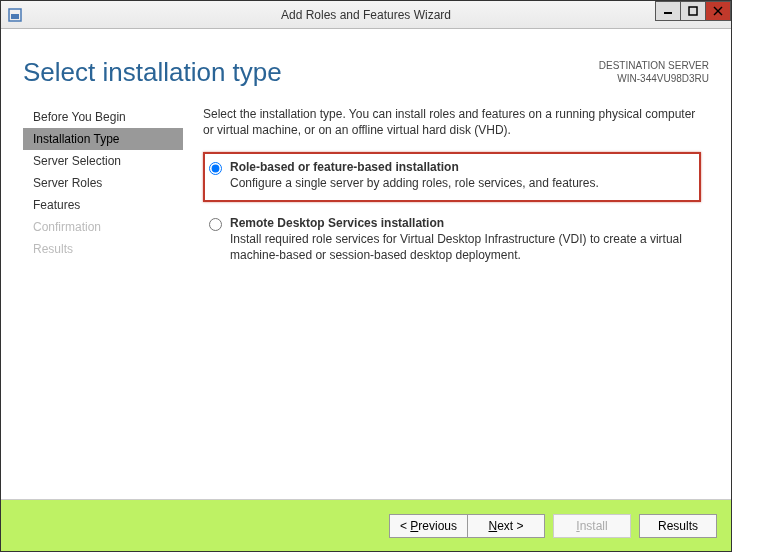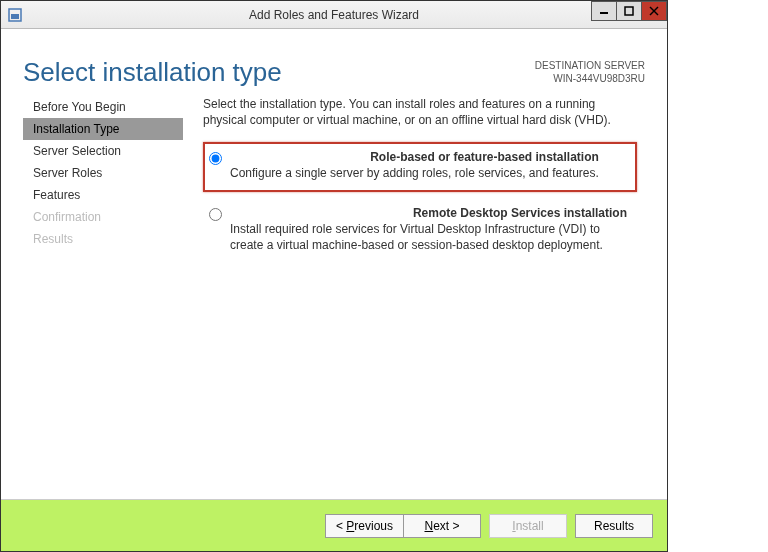--- a/index.html
+++ b/index.html
@@ -3,21 +3,21 @@
 <meta charset="utf-8">
 <style>
   * { box-sizing: border-box; }
   body {
     margin: 0;
     padding: 0;
     font-family: "Segoe UI", Tahoma, sans-serif;
     background: #fff;
   }
   .window {
-    width: 668px;
+    width: 732px;
     height: 552px;
     border: 1px solid #333;
     background: #fff;
     display: flex;
     flex-direction: column;
     position: relative;
   }
   .titlebar {
     height: 28px;
     background: linear-gradient(#f5f5f5,#e9e9e9);
@@ -76,21 +76,21 @@
   .dest-box {
     text-align:right;
     font-size:10px;
     color:#555;
     line-height:1.3;
     margin-top:2px;
   }
   .body-row {
     display:flex;
     flex:1;
-    margin-top: 8px;
+    margin-top: 18px;
     overflow:hidden;
   }
   .nav {
     width: 160px;
     font-size:12px;
   }
   .nav-item {
     padding: 4px 10px;
     color:#333;
     cursor:pointer;
@@ -120,21 +120,21 @@
     margin-bottom:6px;
   }
   .option.highlight {
     border:2px solid #c0392b;
     box-shadow: 0 0 2px rgba(192,57,43,0.6);
     padding:6px 8px 8px 4px;
   }
   .radio {
     margin: 2px 8px 0 0;
   }
-  .opt-title { font-weight:700; margin-bottom:1px;text-align:right; }
+  .opt-title { font-weight:700; margin-bottom:1px; }
   .opt-desc { line-height:1.35; }
   .footer {
     height: 52px;
     border-top: 1px solid #ccc;
     background: #bef264;
     display:flex;
     align-items:center;
     justify-content:flex-end;
     padding: 0 14px;
     gap:8px;

